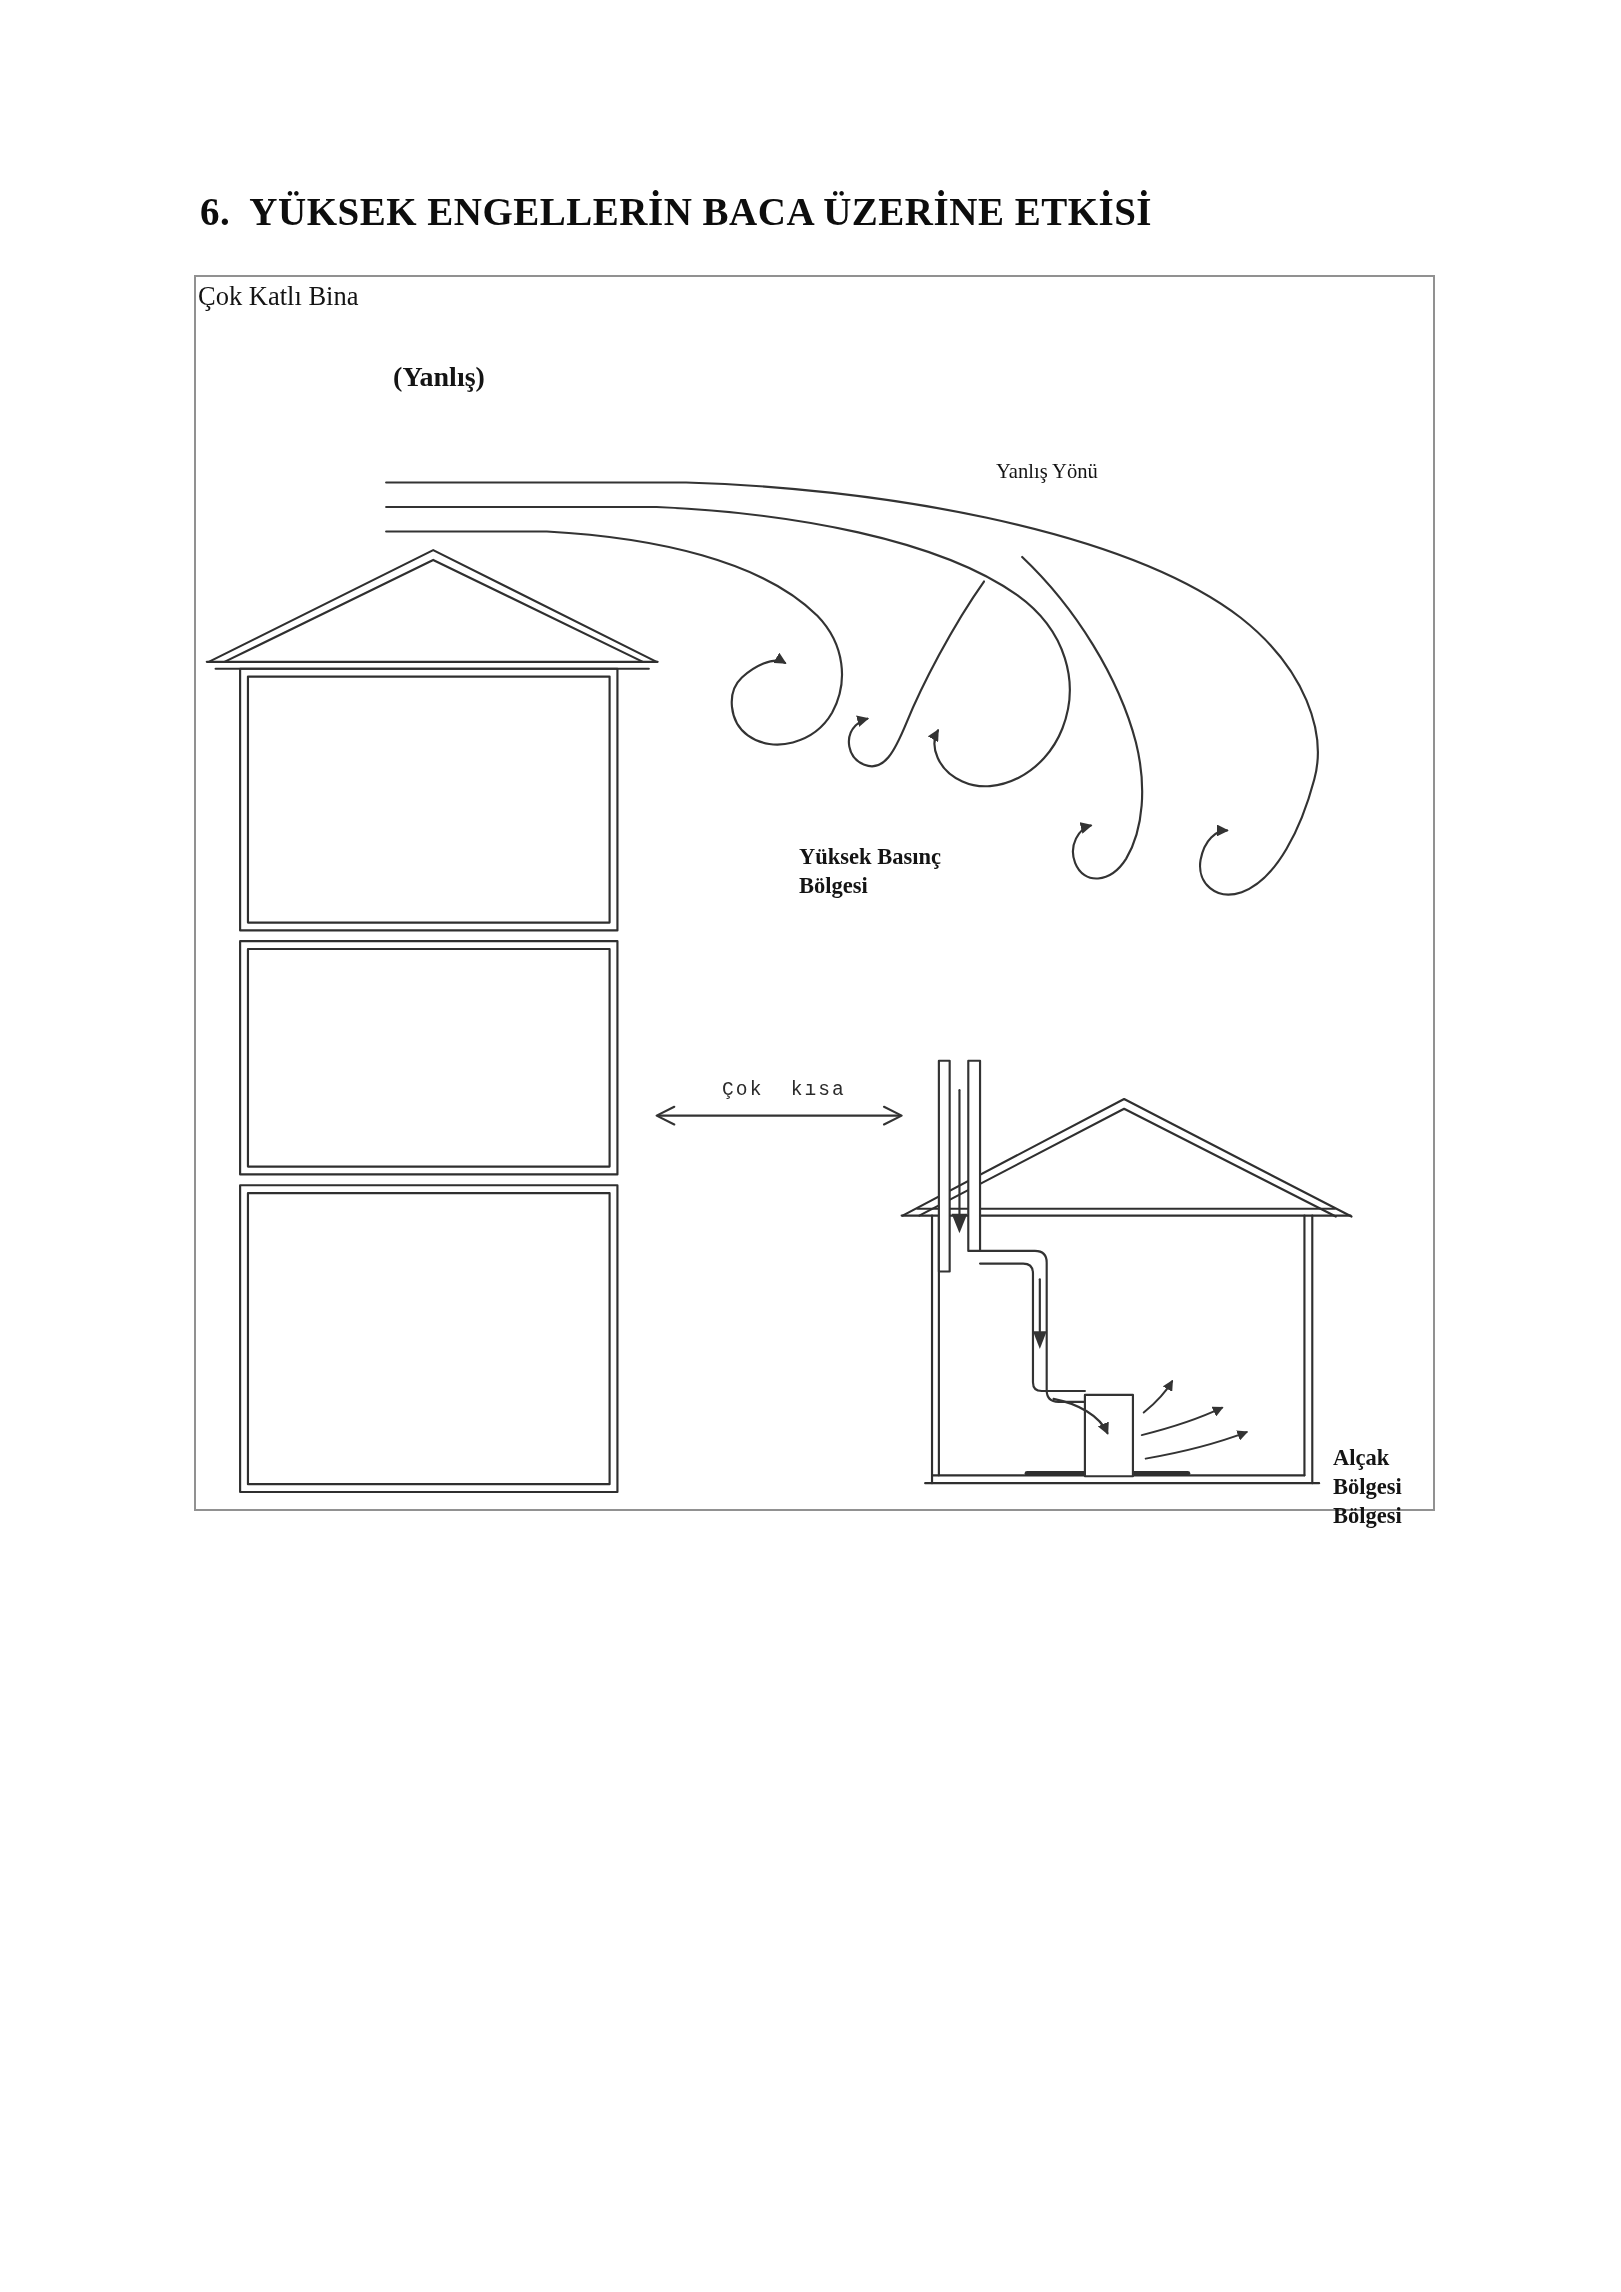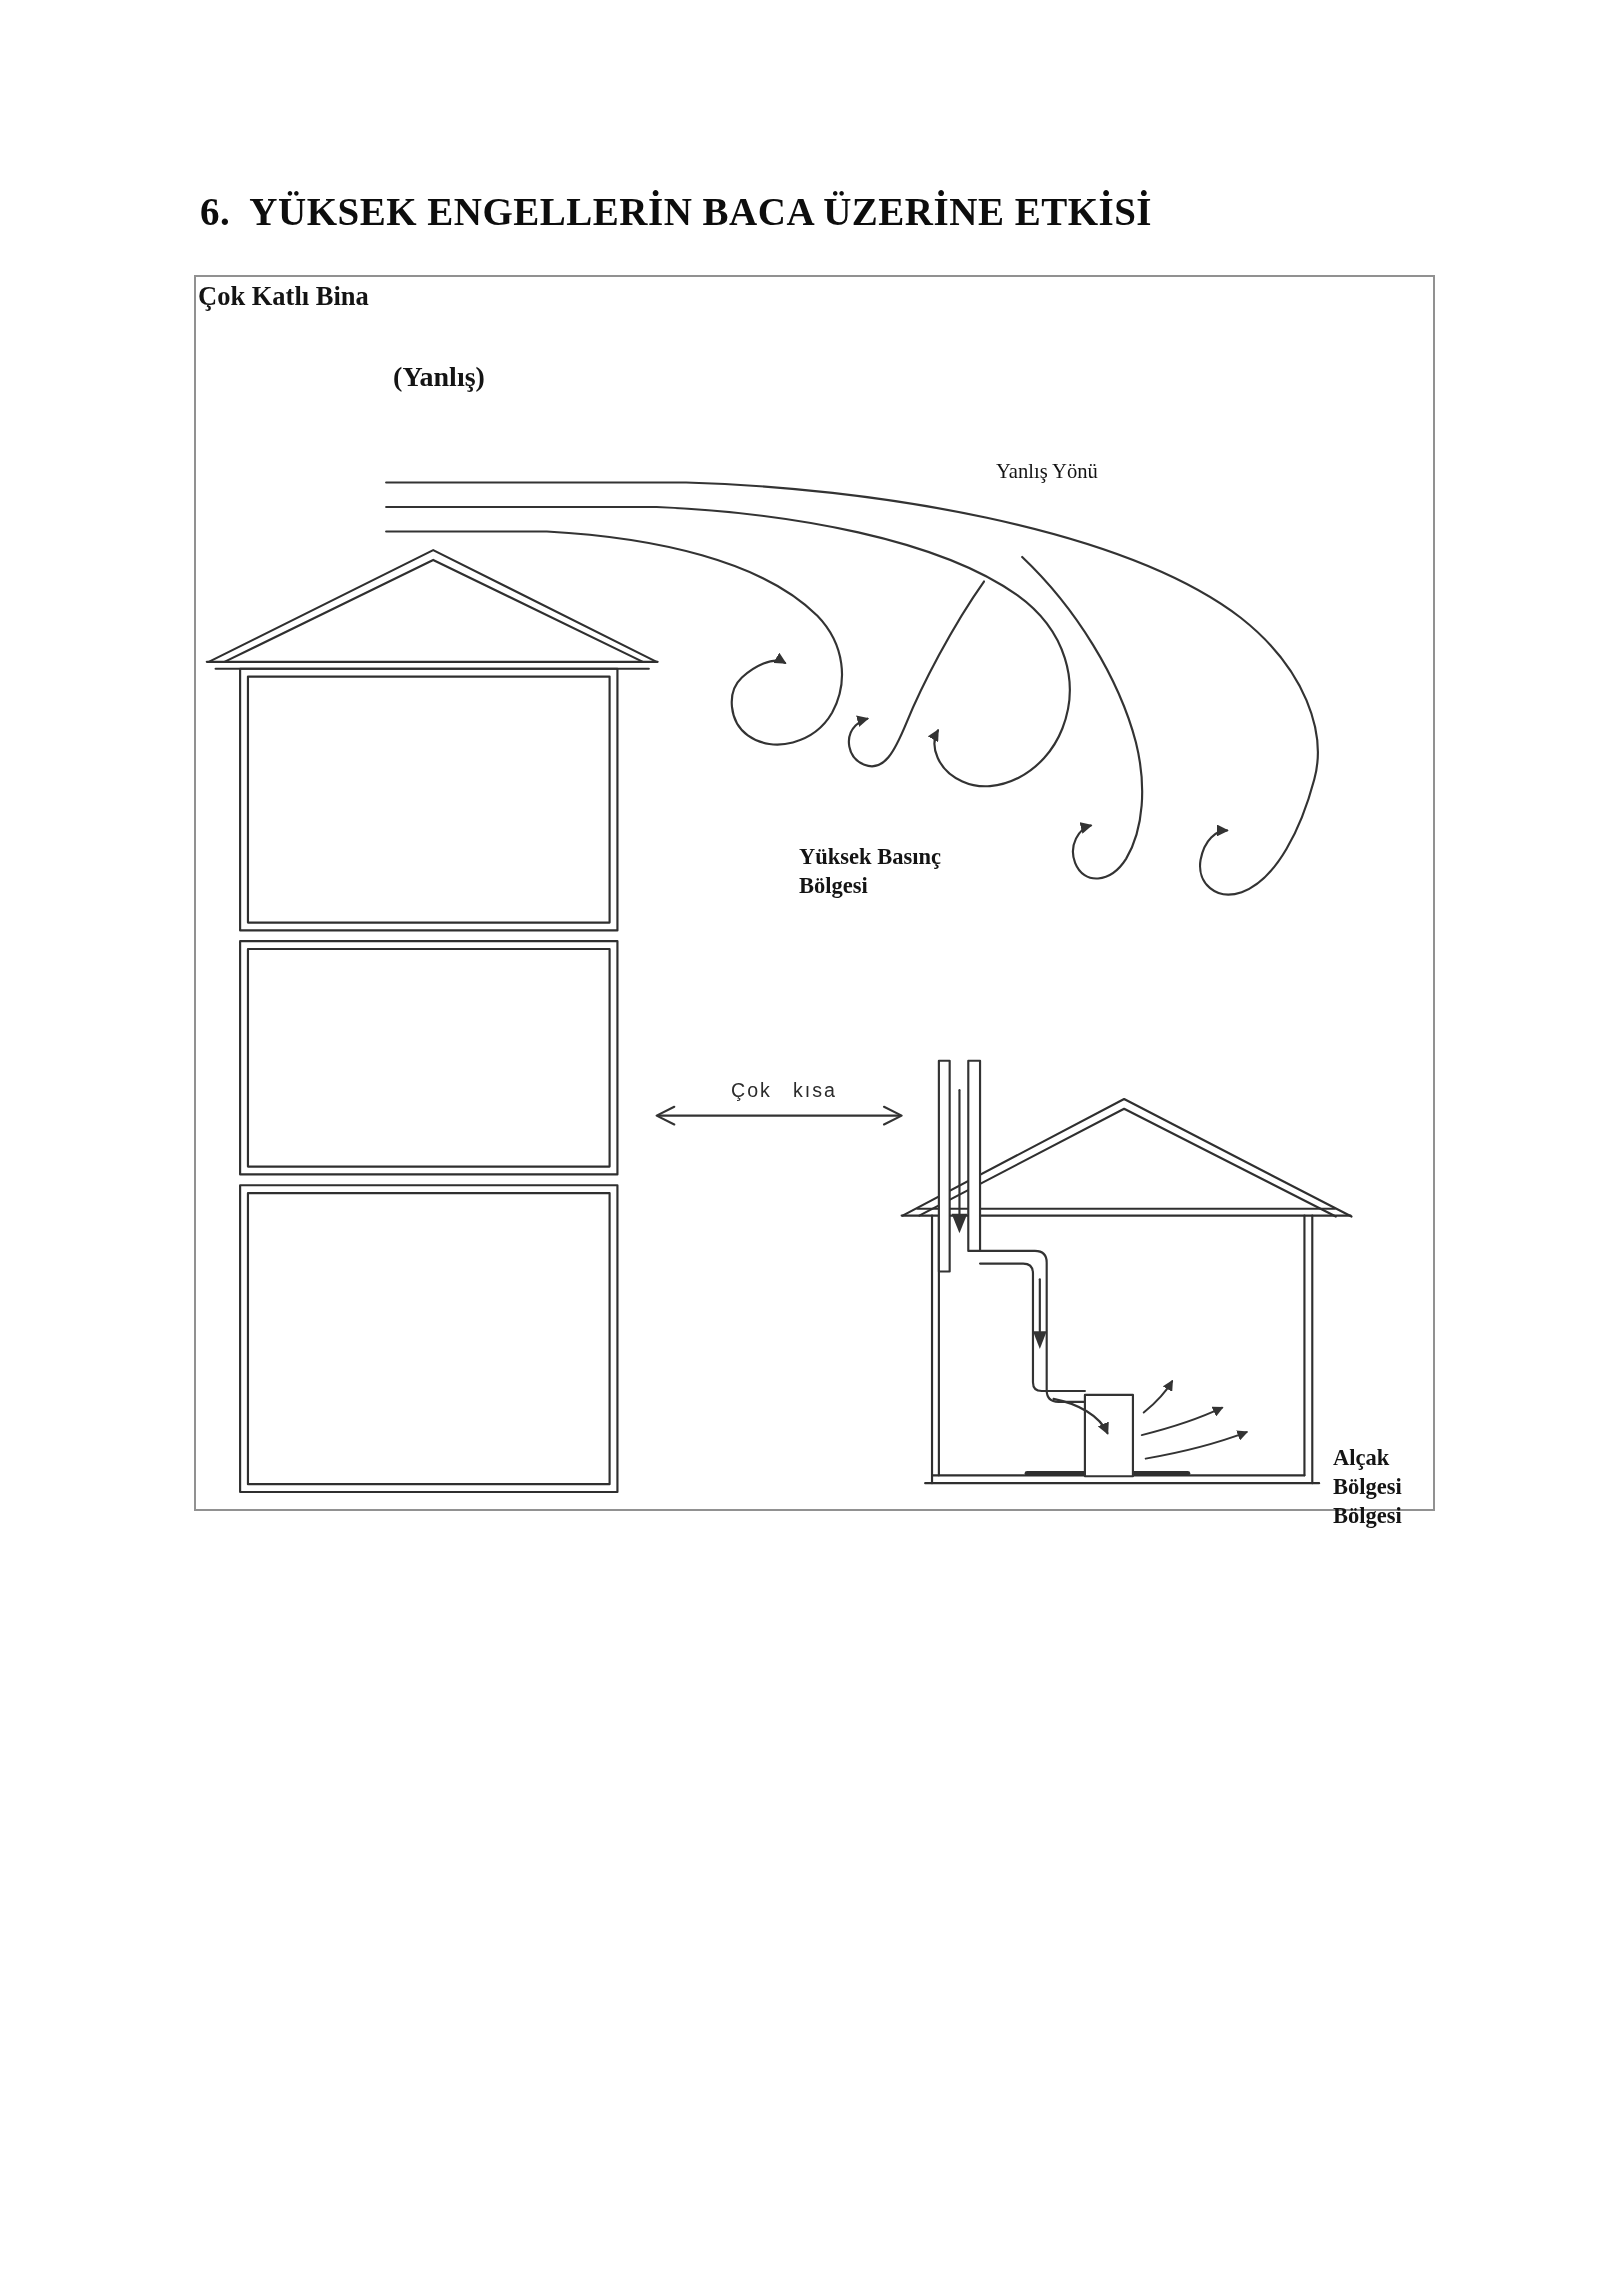--- a/index.html
+++ b/index.html
@@ -5,27 +5,27 @@
   html,body{margin:0;padding:0;background:#ffffff;}
   .page{position:relative;width:1621px;height:1692px;background:#ffffff;overflow:hidden;
         font-family:"Liberation Serif",serif;color:#111;}
   .abs{position:absolute;}
   .page-title{left:200px;top:189px;font-size:39px;font-weight:bold;letter-spacing:0.5px;
               white-space:pre;color:#0d0d0d;}
   .figure-box{left:194px;top:275px;width:1241px;height:1236px;border:2.9px solid #919191;
               box-sizing:border-box;background:#ffffff;}
   .svg-layer{left:0;top:0;width:1621px;height:2293px;}
   .lbl{position:absolute;color:#141414;}
-  .lbl-building{left:198px;top:281px;font-size:26.5px;font-weight:bold;}
+  .lbl-building{left:198px;top:281px;font-size:26.5px;font-weight:normal;}
   .lbl-wrong{left:341px;top:361px;width:196px;text-align:center;font-size:28px;font-weight:bold;}
   .lbl-wind{left:996px;top:460px;font-size:20.6px;}
   .lbl-high{left:799px;top:842px;width:186px;text-align:left;font-size:22.5px;
             font-weight:bold;line-height:29px;}
   .lbl-short{left:681px;top:1079px;width:206px;text-align:center;font-size:19.6px;
-             font-family:Liberation Sans, sans-serif;letter-spacing:2px;word-spacing:13.7px;
+             font-family:Liberation Mono, monospace;letter-spacing:2px;word-spacing:13.7px;
              color:#2b2b2b;}
   .lbl-low{left:1333px;top:1443px;font-size:22.5px;font-weight:bold;line-height:29px;}
   .page-number{left:0;top:2113px;width:1621px;text-align:center;font-size:29px;}
 </style>
 </head>
 <body>
 
 <div class="page">
 
   <div class="abs page-title">6.  YÜKSEK ENGELLERİN BACA ÜZERİNE ETKİSİ</div>

